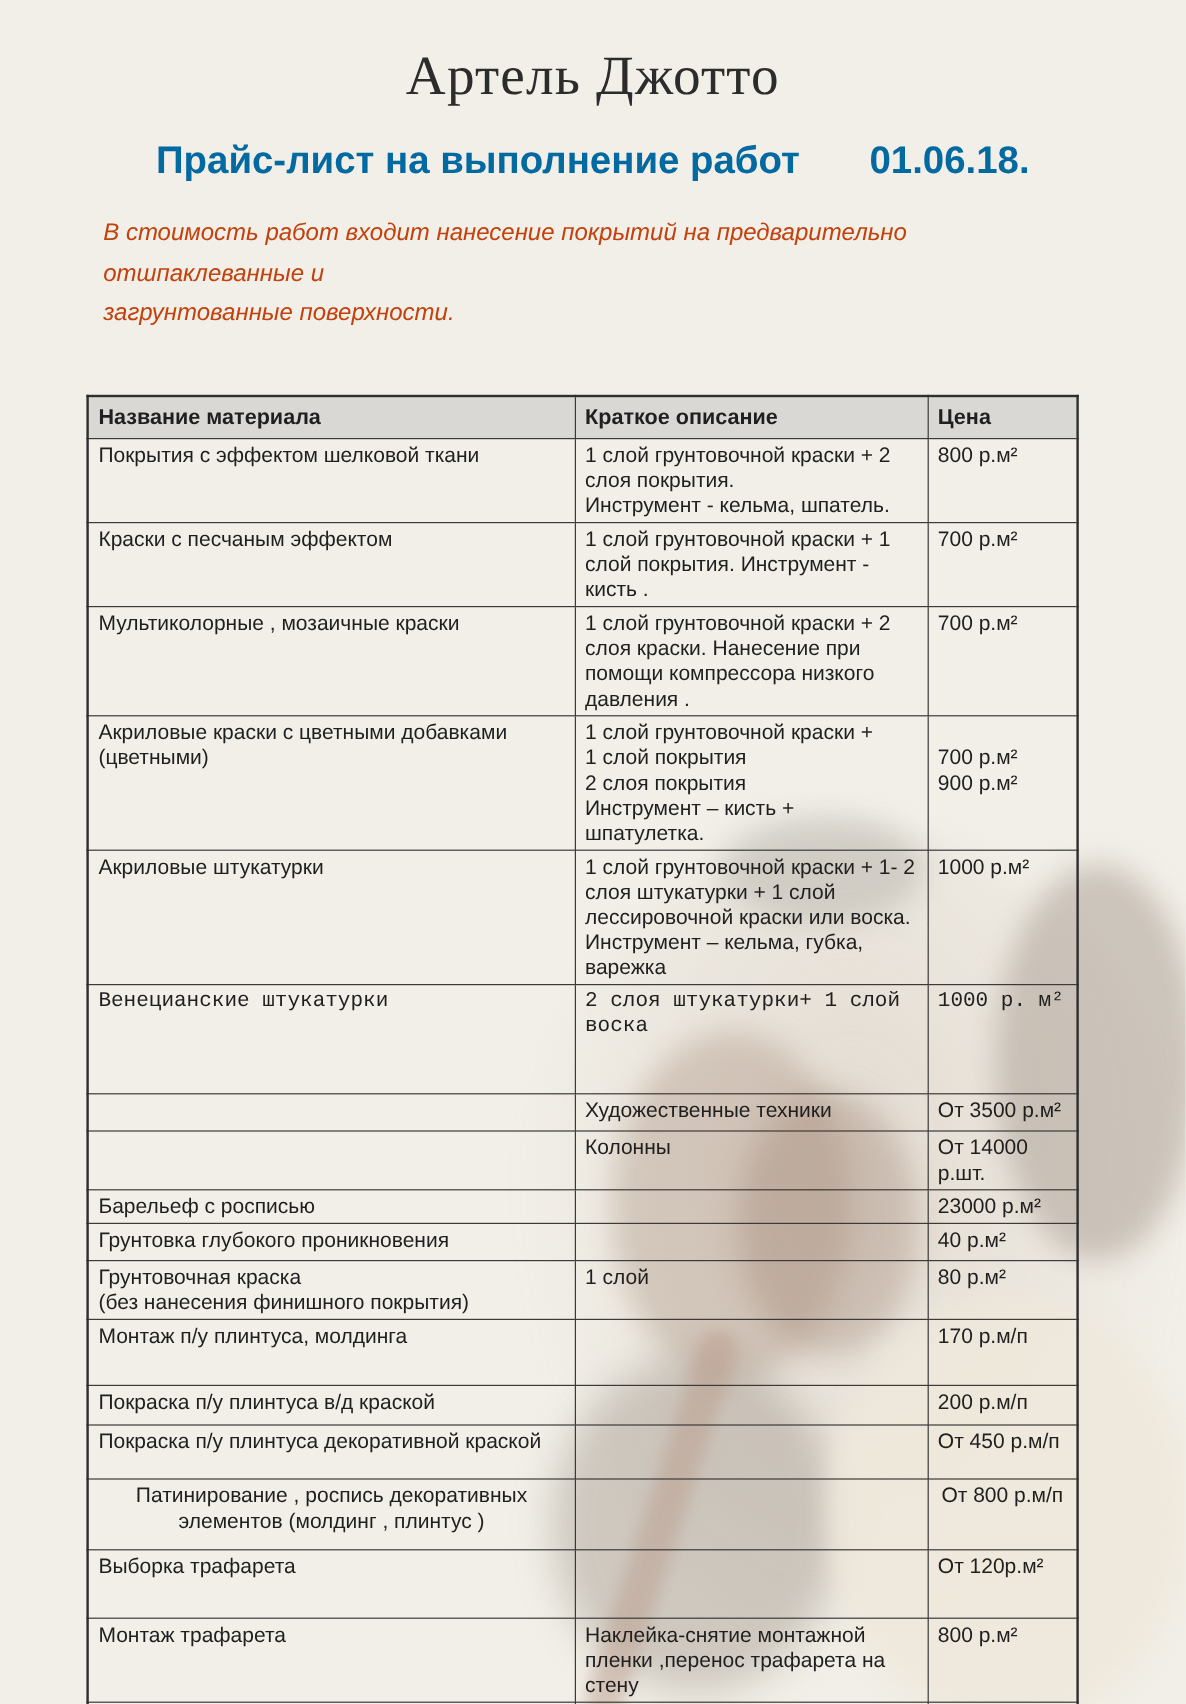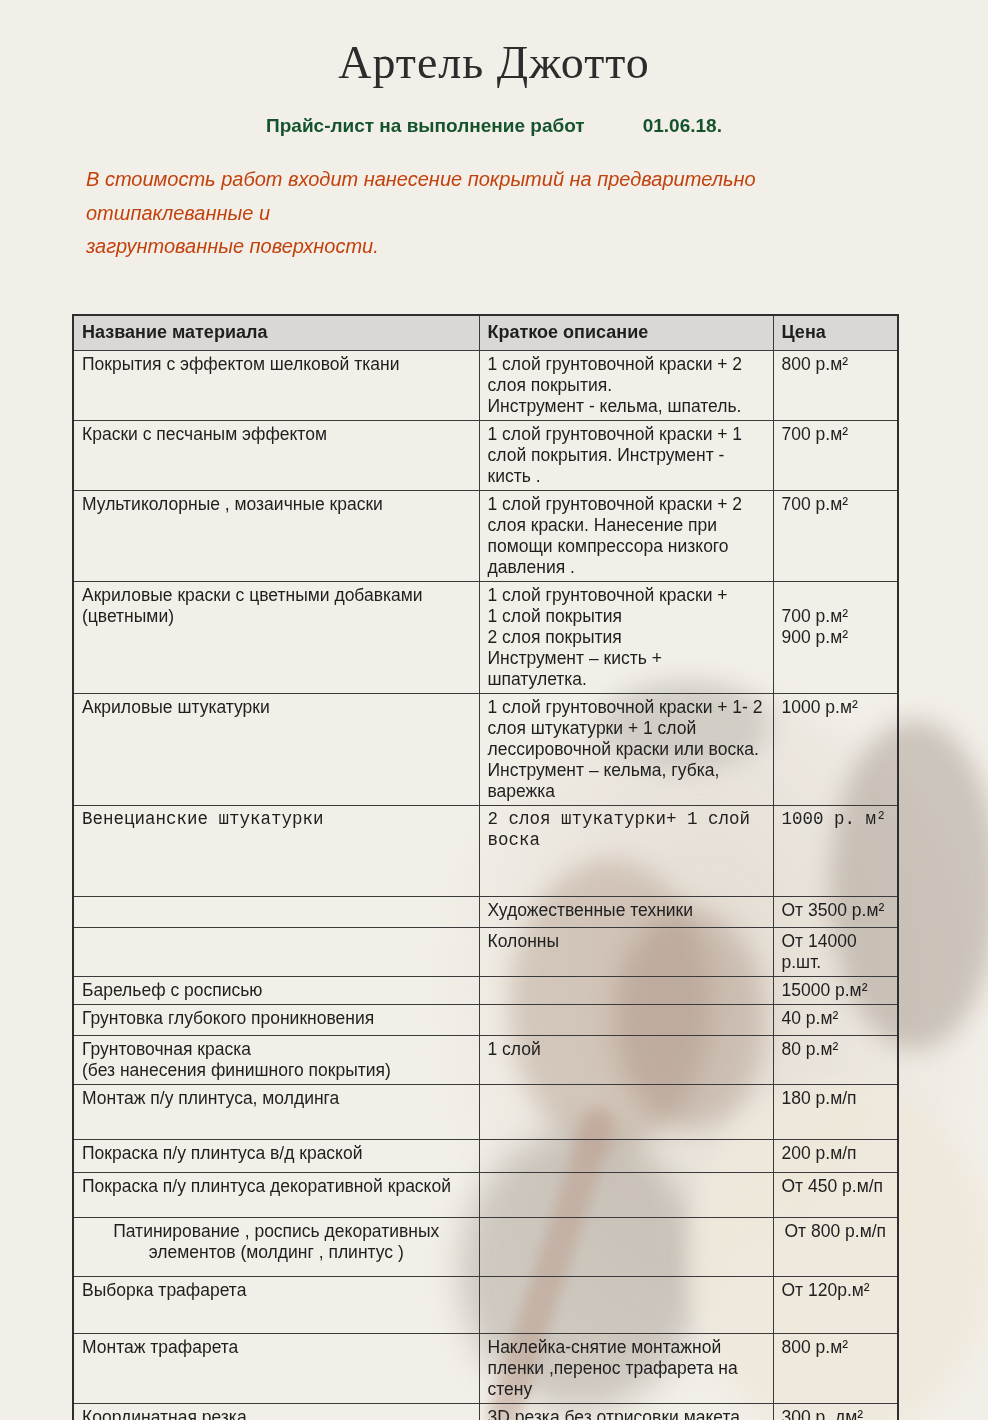--- a/index.html
+++ b/index.html
@@ -24,21 +24,21 @@
   .b7{left:290px;top:420px;width:300px;height:360px;background:rgba(238,231,218,0.85);filter:blur(10px);}
   .staff{position:absolute;left:135px;top:440px;width:32px;height:340px;background:rgba(188,158,142,0.50);transform:rotate(18deg);border-radius:16px;filter:blur(6px);}
 
   
   .content{position:relative;z-index:1;}
   .company-title{
     margin:0;padding-top:36px;text-align:center;
     font-family:"Liberation Serif", serif;font-weight:400;
     font-size:46px;color:#2c2c2c;letter-spacing:1px;
   }
-  .subtitle{margin-top:26px;text-align:center;font-weight:bold;font-size:19px;color:#14532d;}
+  .subtitle{margin-top:26px;text-align:center;font-weight:bold;font-size:32px;color:#0369a1;}
   .subtitle .date{margin-left:58px;}
   .note{
     margin:26px 0 0 86px;width:840px;
     font-style:italic;font-size:20px;line-height:1.68;
     white-space:pre-line;
   }
 
   
   table.price{
     margin:50px 0 0 72px;width:825px;
@@ -160,37 +160,37 @@
             <td>От 3500 р.м²</td>
           </tr>
           <tr>
             <td></td>
             <td>Колонны</td>
             <td>От 14000 р.шт.</td>
           </tr>
           <tr>
             <td>Барельеф с росписью</td>
             <td></td>
-            <td>15000 р.м²</td>
+            <td>23000 р.м²</td>
           </tr>
           <tr>
             <td>Грунтовка глубокого проникновения</td>
             <td></td>
             <td>40 р.м²</td>
           </tr>
           <tr>
             <td>Грунтовочная краска
 (без нанесения финишного покрытия)</td>
             <td>1 слой</td>
             <td>80 р.м²</td>
           </tr>
           <tr>
             <td>Монтаж п/у плинтуса, молдинга</td>
             <td></td>
-            <td>180 р.м/п</td>
+            <td>170 р.м/п</td>
           </tr>
           <tr>
             <td>Покраска  п/у плинтуса в/д краской</td>
             <td></td>
             <td>200 р.м/п</td>
           </tr>
           <tr>
             <td>Покраска  п/у плинтуса декоративной краской</td>
             <td></td>
             <td>От 450 р.м/п</td>

